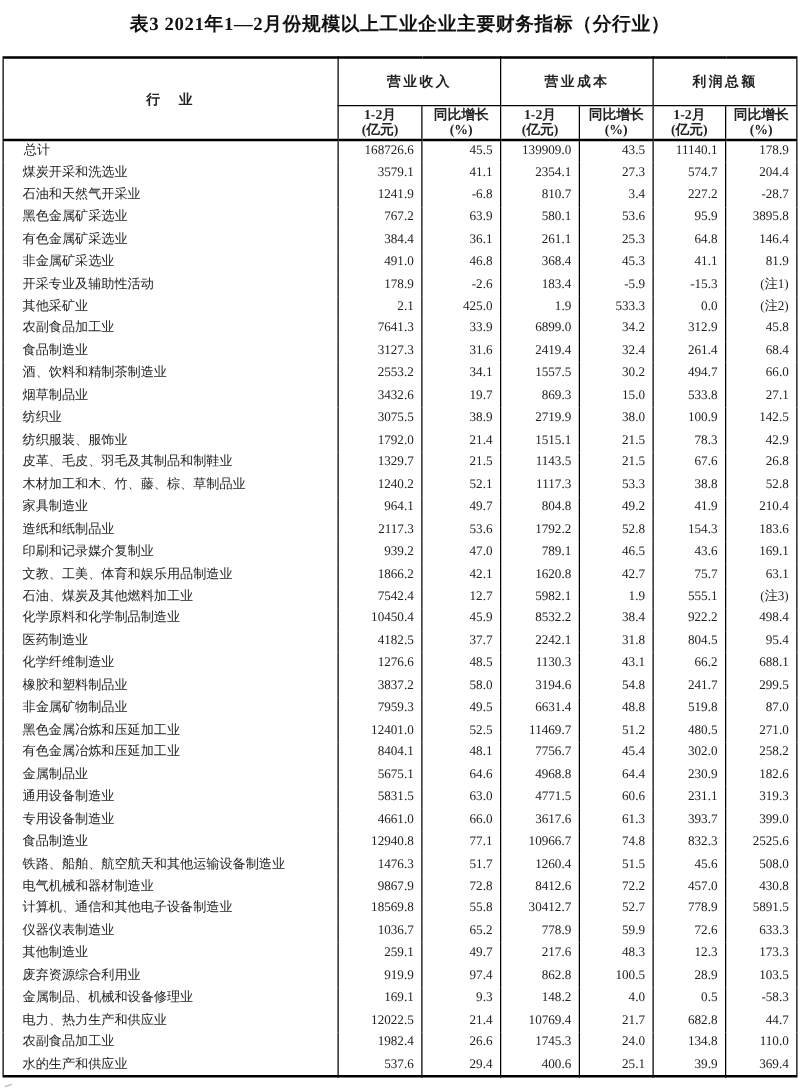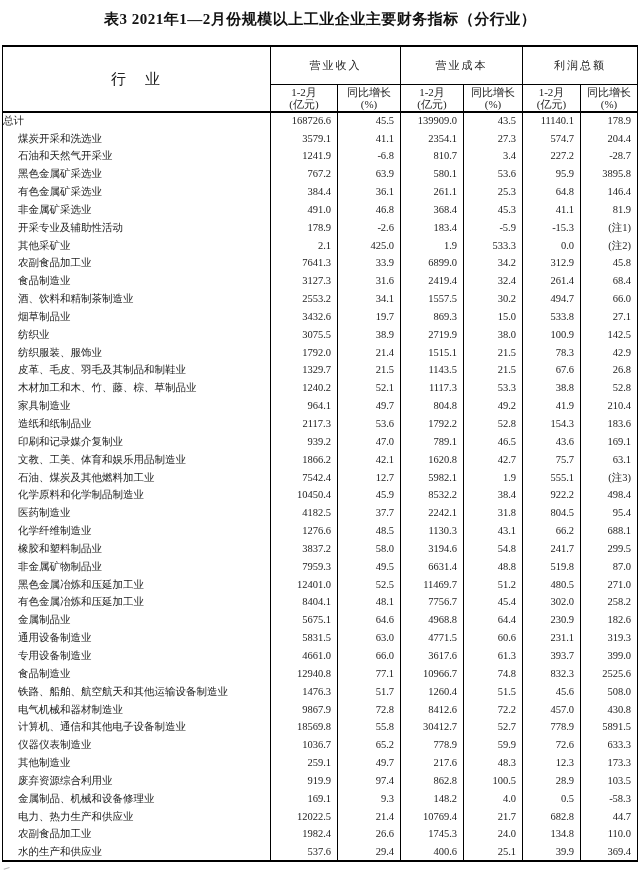--- a/index.html
+++ b/index.html
@@ -36,30 +36,30 @@
     width: 635px;
     border-collapse: collapse;
     table-layout: fixed;
     border-left: 1px solid #000;
     border-right: 1px solid #000;
     border-top: 2px solid #000;
     border-bottom: 2px solid #000;
     font-size: 10.5px;
   }
   thead th {
-    font-weight: normal;
+    font-weight: bold;
     color: #222222;
     text-align: center;
     vertical-align: middle;
     padding: 0;
   }
   th.industry-hd {
     border-right: 1px solid #000;
     border-bottom: 2px solid #000;
-    font-size: 15px;
+    font-size: 11px;
     letter-spacing: 2px;
   }
   tr.grp th.group {
     height: 37px;
     border-bottom: 1px solid #000;
     border-left: 1px solid #000;
     font-size: 11px;
     letter-spacing: 2px;
   }
   tr.sub th {
@@ -70,21 +70,21 @@
     font-size: 11px;
   }
   tbody tr { height: 17.85px; }
   tbody td {
     padding: 0;
     vertical-align: middle;
     line-height: 1;
     color: #222222;
   }
   td.industry {
-    padding-left: 0;
+    padding-left: 16px;
     text-align: left;
     border-right: 1px solid #000;
   }
   td.industry.indent { padding-left: 15px; }
   td.num {
     text-align: right;
     padding-right: 6px;
     border-left: 1px solid #000;
     font-family: "Liberation Serif", "DejaVu Serif", serif;
   }

